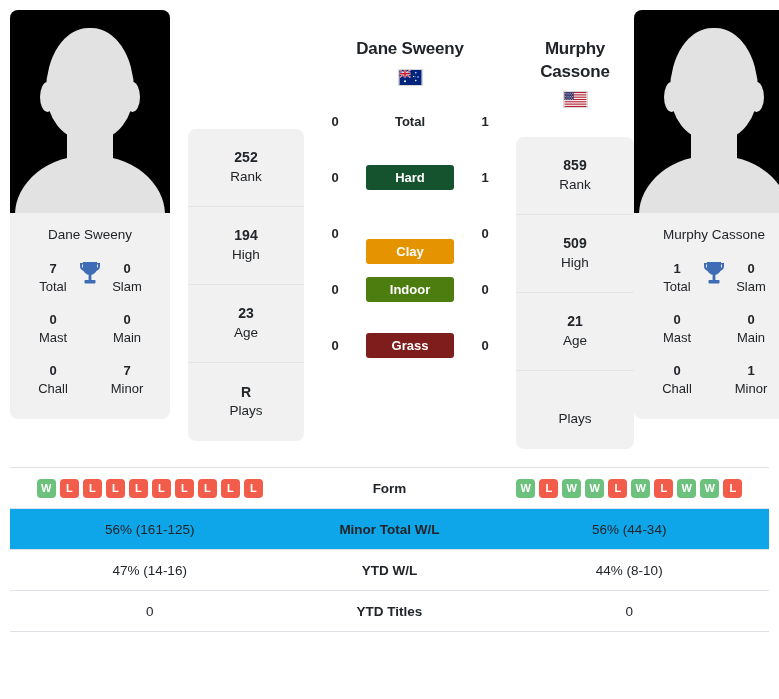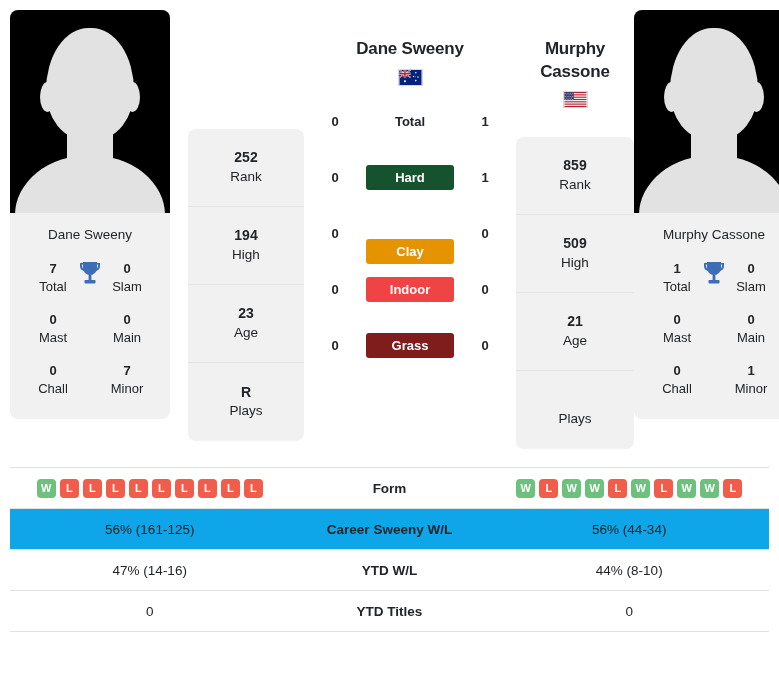--- a/index.html
+++ b/index.html
@@ -277,21 +277,21 @@
           <div class="h2h-label pill" id="pill-hard" style="background: #14532d;">Hard</div>
           <div class="h2h-score">1</div>
         </div>
         <div class="h2h-row">
           <div class="h2h-score">0</div>
           <div class="h2h-label pill" id="pill-clay" style="background: rgb(229, 148, 0); margin-top: 36px;">Clay</div>
           <div class="h2h-score">0</div>
         </div>
         <div class="h2h-row">
           <div class="h2h-score">0</div>
-          <div class="h2h-label pill" id="pill-indoor" style="background: #ef4444;">Indoor</div>
+          <div class="h2h-label pill" id="pill-indoor" style="background: #4d7c0f;">Indoor</div>
           <div class="h2h-score">0</div>
         </div>
         <div class="h2h-row">
           <div class="h2h-score">0</div>
           <div class="h2h-label pill" id="pill-grass" style="background: #7f1d1d;">Grass</div>
           <div class="h2h-score">0</div>
         </div>
       </div>
     </div>
 
@@ -427,21 +427,21 @@
             <div class="badge L">L</div>
             <div class="badge W">W</div>
             <div class="badge W">W</div>
             <div class="badge L">L</div>
           </div>
       </div>
     </div>
 
     <div class="srow alt">
       <div class="scell">56% (161-125)</div>
-      <div class="scell mid">Career Sweeny W/L</div>
+      <div class="scell mid">Minor Total W/L</div>
       <div class="scell">56% (44-34)</div>
     </div>
 
     <div class="srow">
       <div class="scell">47% (14-16)</div>
       <div class="scell mid">YTD W/L</div>
       <div class="scell">44% (8-10)</div>
     </div>
 
 

